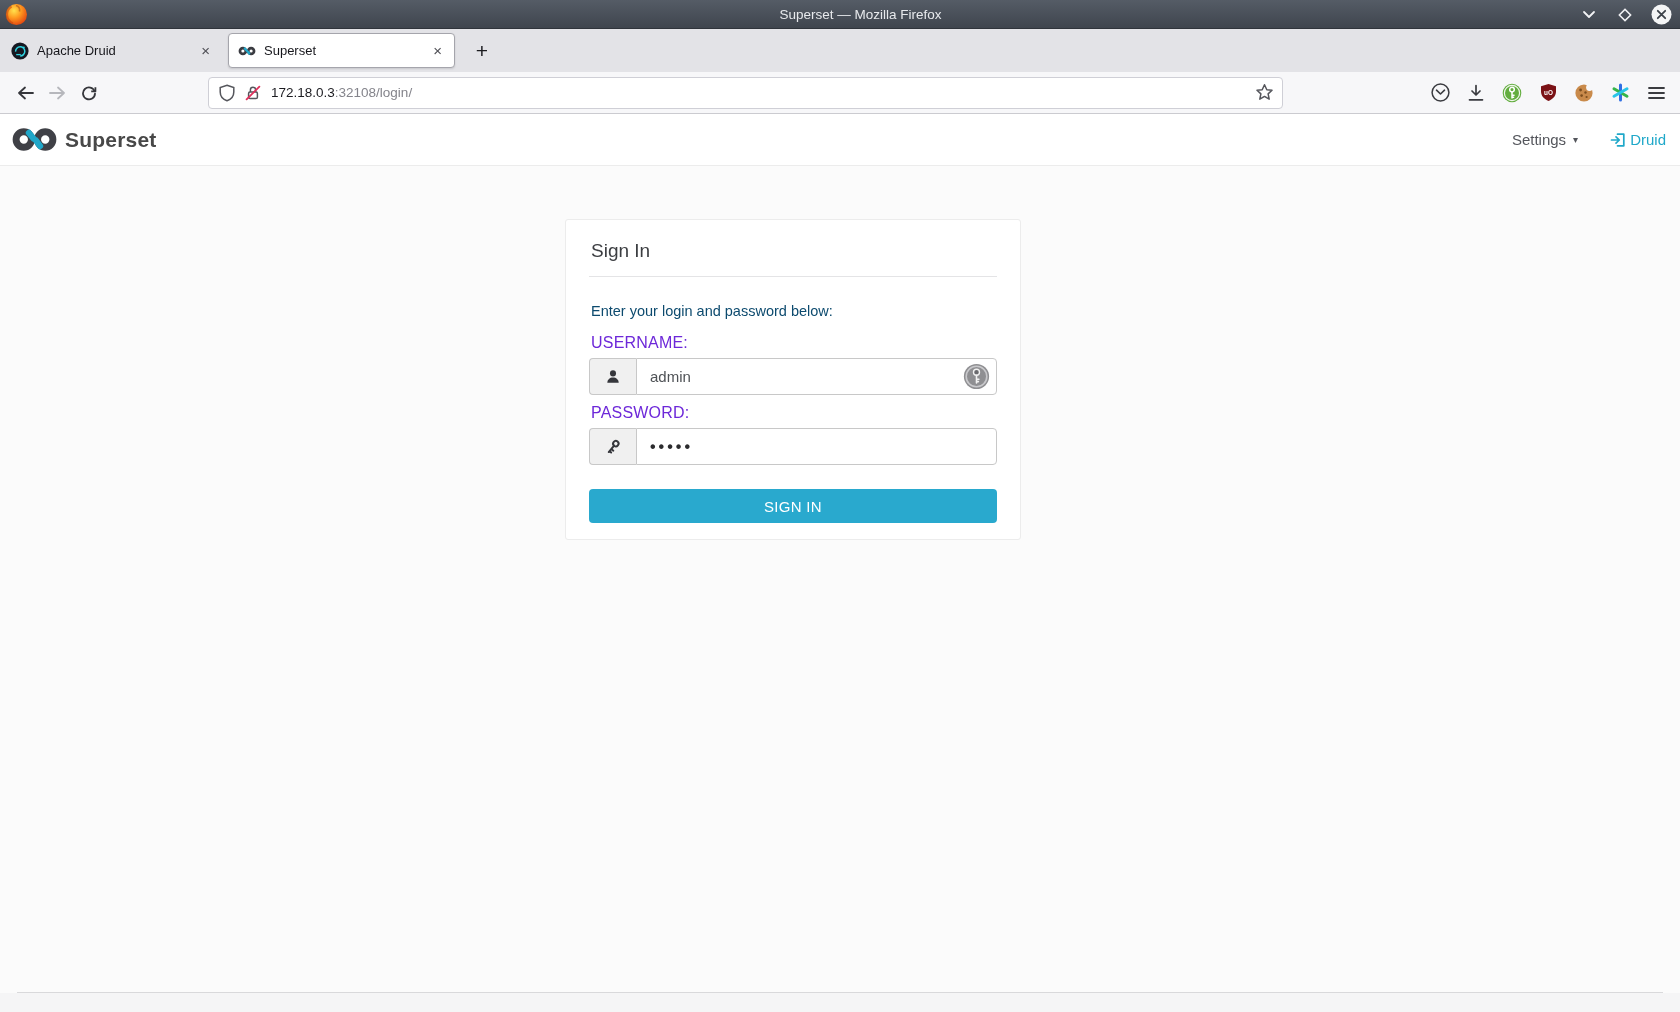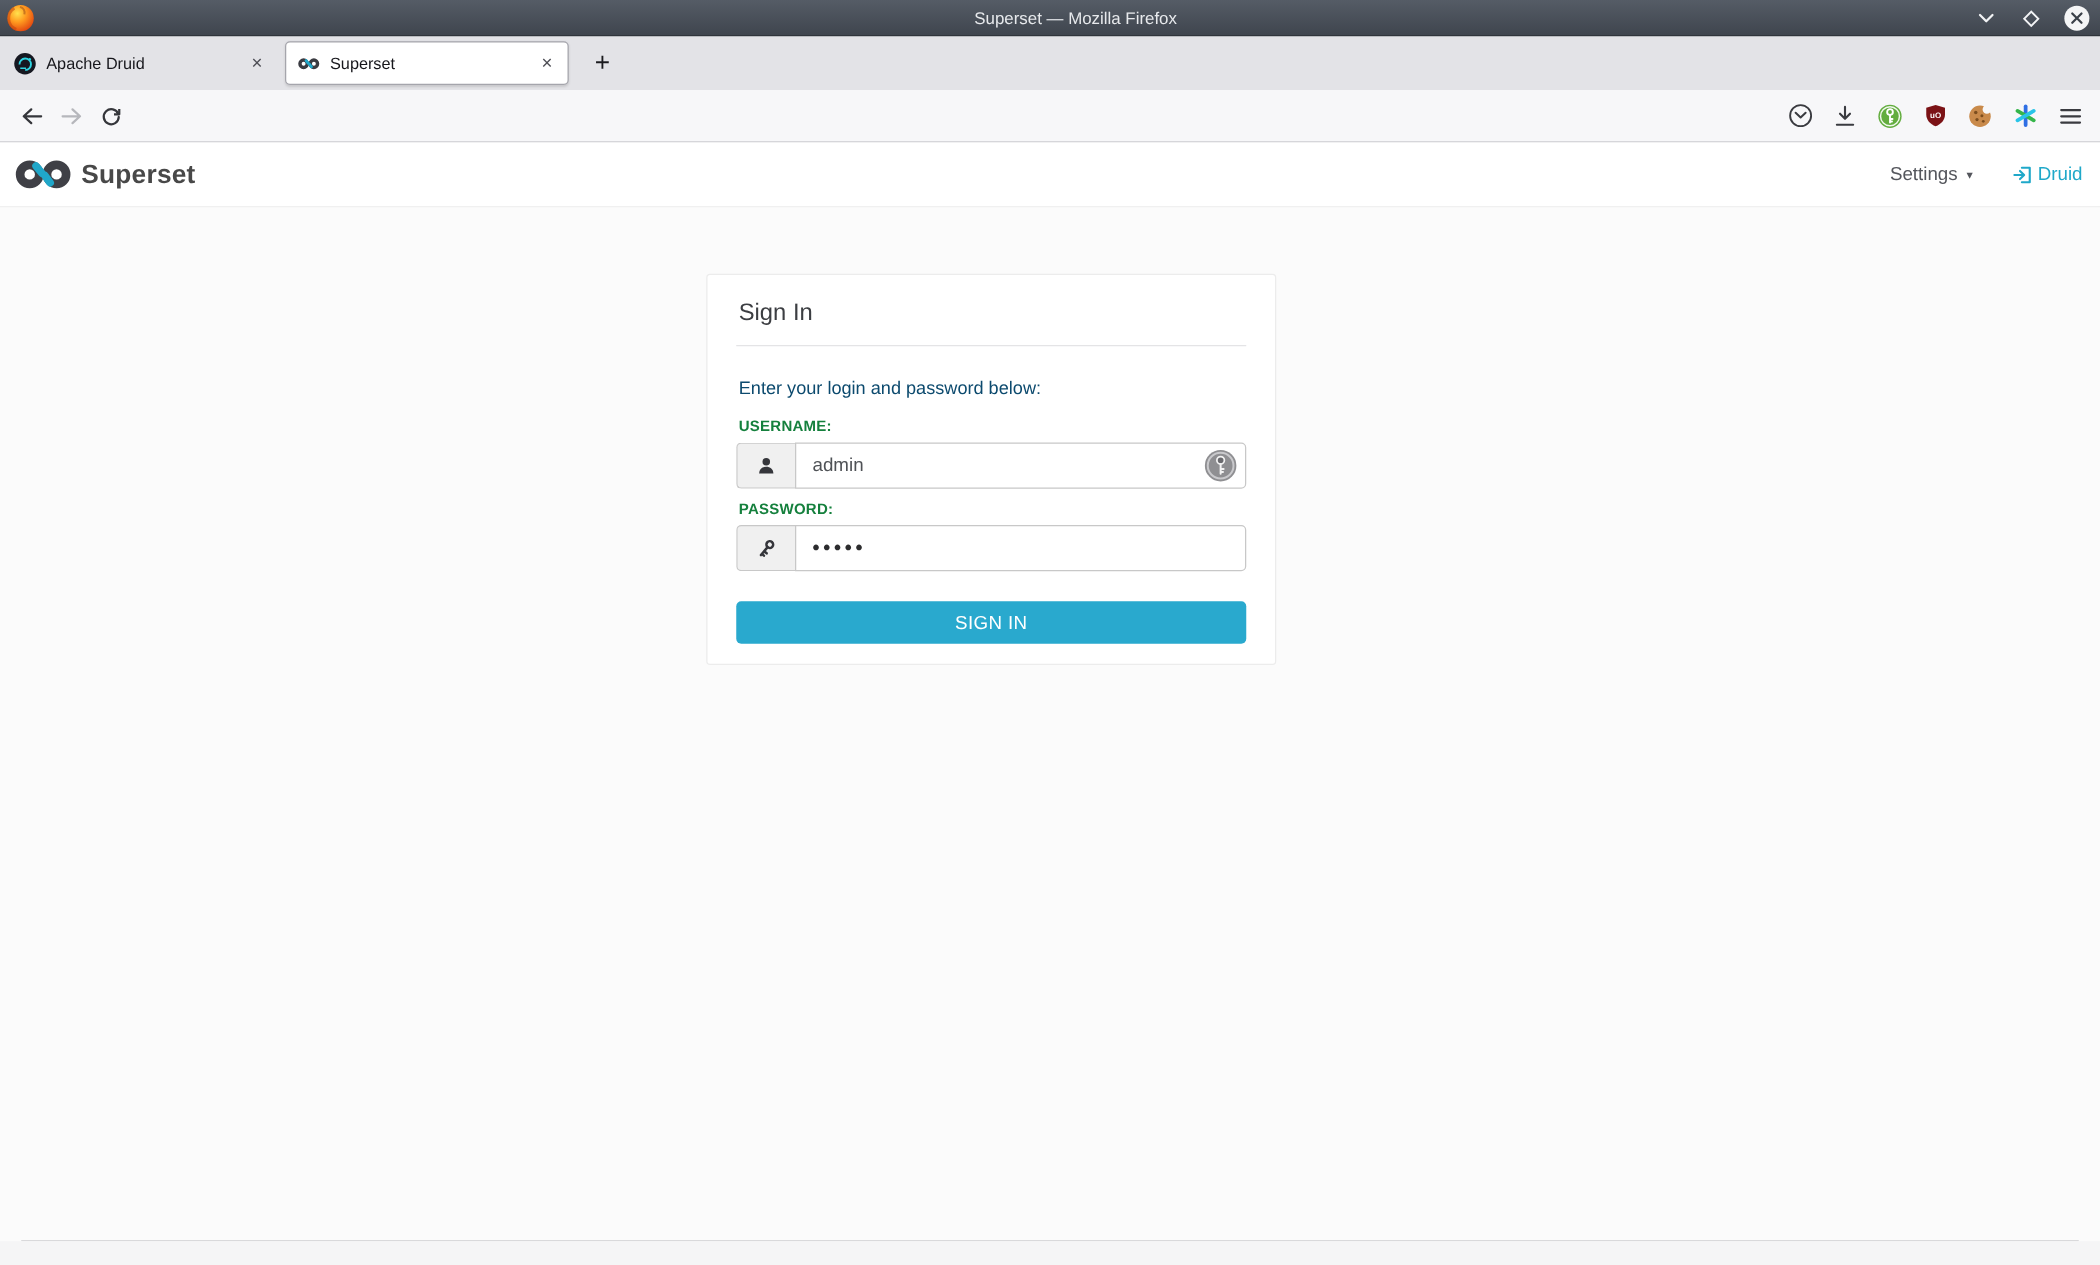--- a/index.html
+++ b/index.html
@@ -58,21 +58,21 @@
 
   
   .content { position:relative; height:846px; background:#fbfbfb; }
   .login-card { position:absolute; left:565px; top:53px; width:456px;
     background:#ffffff; border:1px solid #ececec; border-radius:3px;
     padding:14px 23px 16px; }
   .card-title { font-size:19px; font-weight:400; color:#3c3e42; padding:6px 2px 14px;
     border-bottom:1px solid #e4e4e6; }
   .card-body { padding-top:26px; }
   .instruction { font-size:14.5px; color:#0c4a6e; margin:0 2px 15px; }
-  .field-label { display:block; font-size:12px; color:#15803d; margin:0 2px 6px; letter-spacing:.2px;font-weight:bold; }
+  .field-label { display:block; font-size:16px; color:#6d28d9; margin:0 2px 6px; letter-spacing:.2px; }
   .input-group { display:flex; height:37px; margin-bottom:9px; position:relative; }
   .input-addon { width:47px; background:#f0f0f0; border:1px solid #c8c8c8; border-right:none;
     border-radius:4px 0 0 4px; display:flex; align-items:center; justify-content:center; }
   .input-group input { flex:1; border:1px solid #c8c8c8; border-radius:0 4px 4px 0;
     font-family:"Liberation Sans", sans-serif; font-size:15px; color:#4f5256;
     padding:0 40px 0 13px; outline:none; background:#fff; }
   .input-group input.password { font-size:16px; letter-spacing:3px; color:#2c2c2e; font-weight:700; }
   .kpxc-inline { position:absolute; right:7px; top:5px; width:27px; height:27px; }
   .signin-btn { width:100%; height:34px; margin-top:15px; background:#29a9ce; border:none;
     border-radius:4px; color:#ffffff; font-size:15px; font-family:"Liberation Sans", sans-serif;
@@ -154,20 +154,36 @@
         <path d="M9 1.5 L15 7 l-6 5.5 M14.7 7 H1" fill="none" stroke="#b6b7bc" stroke-width="1.8" stroke-linecap="round" stroke-linejoin="round"></path>
       </svg>
   </div>
   <div class="nav-btn">
     <svg width="16" height="16" viewBox="0 0 16 16">
         <path d="M13.6 6.2 A6 6 0 1 0 14 8.6" fill="none" stroke="#35363b" stroke-width="1.8" stroke-linecap="round"></path>
         <path d="M14.4 2.2 v4.2 h-4.2" fill="none" stroke="#35363b" stroke-width="1.8" stroke-linejoin="round"></path>
       </svg>
   </div>
 
+  <div class="urlbar">
+    <svg width="18" height="18" viewBox="0 0 18 18">
+      <path d="M9 1.2 L15.8 3.6 V8 c0 4.4-3 7.4-6.8 8.8 C5.2 15.4 2.2 12.4 2.2 8 V3.6 Z" fill="none" stroke="#55565c" stroke-width="1.5"></path>
+    </svg>
+    <span class="sep-gap"></span>
+    <svg width="18" height="18" viewBox="0 0 18 18">
+      <rect x="4.6" y="8" width="8.8" height="6.6" rx="1.4" fill="none" stroke="#55565c" stroke-width="1.5"></rect>
+      <path d="M6.4 8 V5.8 a2.6 2.6 0 0 1 5.2 0 V8" fill="none" stroke="#55565c" stroke-width="1.5"></path>
+      <line x1="2.6" y1="15.4" x2="15.4" y2="2.6" stroke="#e0315c" stroke-width="1.8" stroke-linecap="round"></line>
+    </svg>
+    <span class="url-text"><span class="url-host">172.18.0.3</span><span class="url-path">:32108/login/</span></span>
+    <span class="url-spacer"></span>
+    <svg width="19" height="19" viewBox="0 0 19 19">
+      <path d="M9.5 1.8 l2.3 4.9 5.2.6 -3.9 3.6 1.1 5.2 -4.7-2.7 -4.7 2.7 1.1-5.2 -3.9-3.6 5.2-.6 Z" fill="none" stroke="#55565c" stroke-width="1.5" stroke-linejoin="round"></path>
+    </svg>
+  </div>
 
   <span class="toolbar-spacer"></span>
 
   <div class="ext-btn">
     <svg width="19" height="19" viewBox="0 0 19 19">
       <circle cx="9.5" cy="9.5" r="8.4" fill="none" stroke="#3a3b40" stroke-width="1.5"></circle>
       <path d="M5.5 7.2 l4 3.8 4-3.8" fill="none" stroke="#3a3b40" stroke-width="1.6" stroke-linecap="round" stroke-linejoin="round"></path>
     </svg>
   </div>
   <div class="ext-btn">

